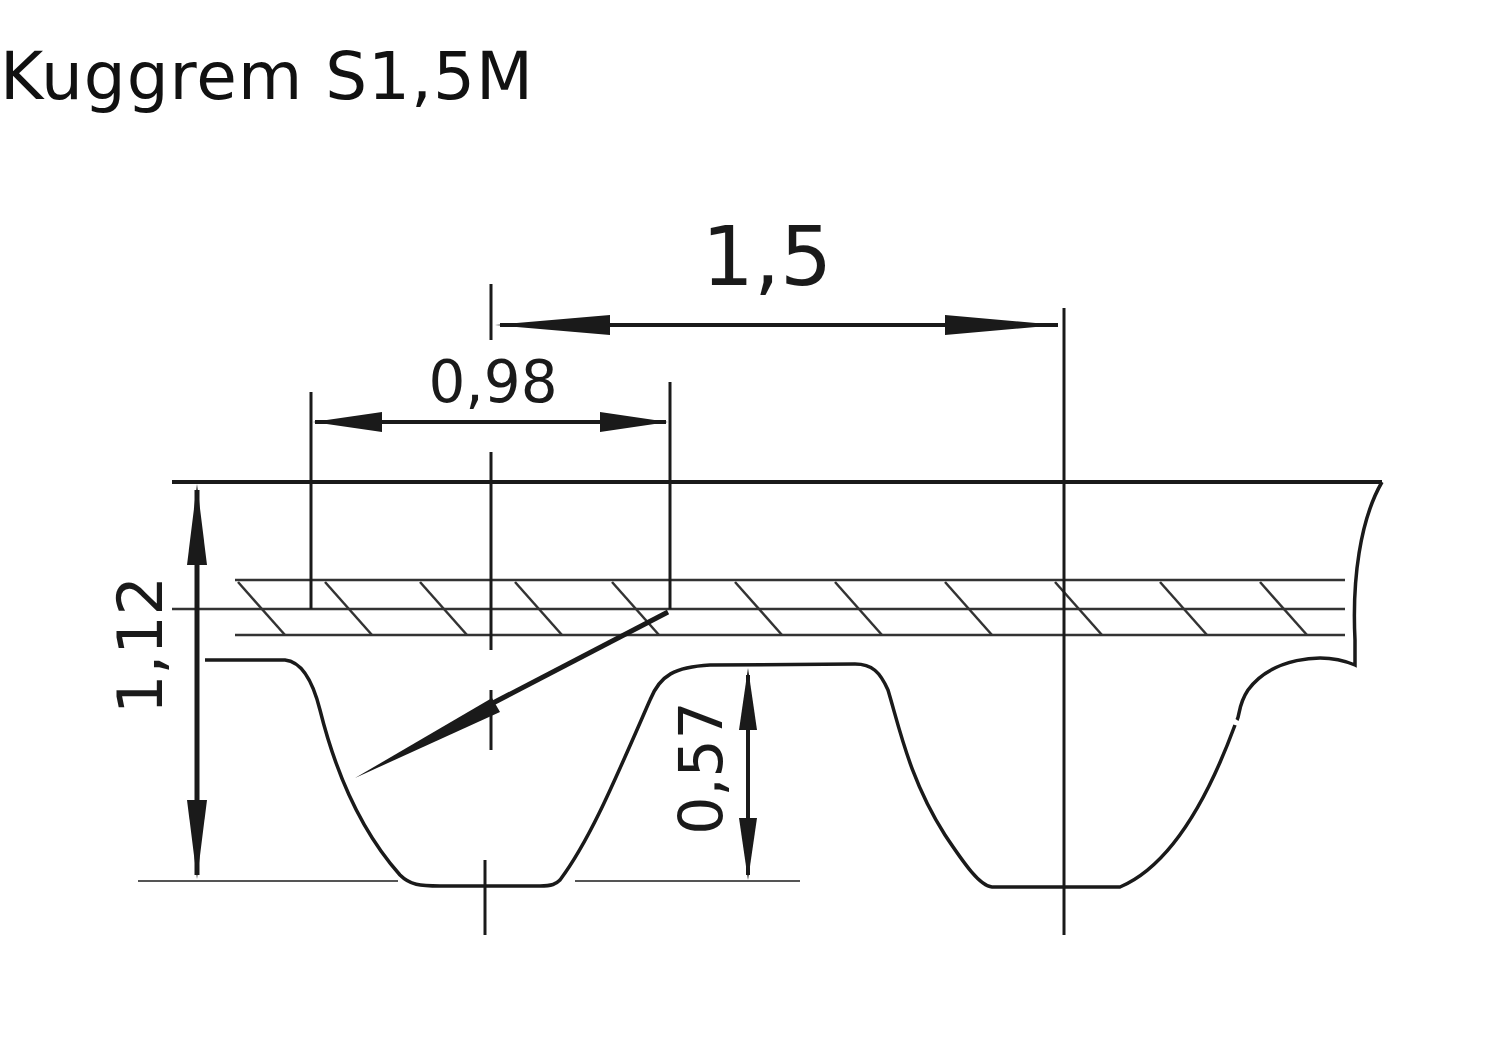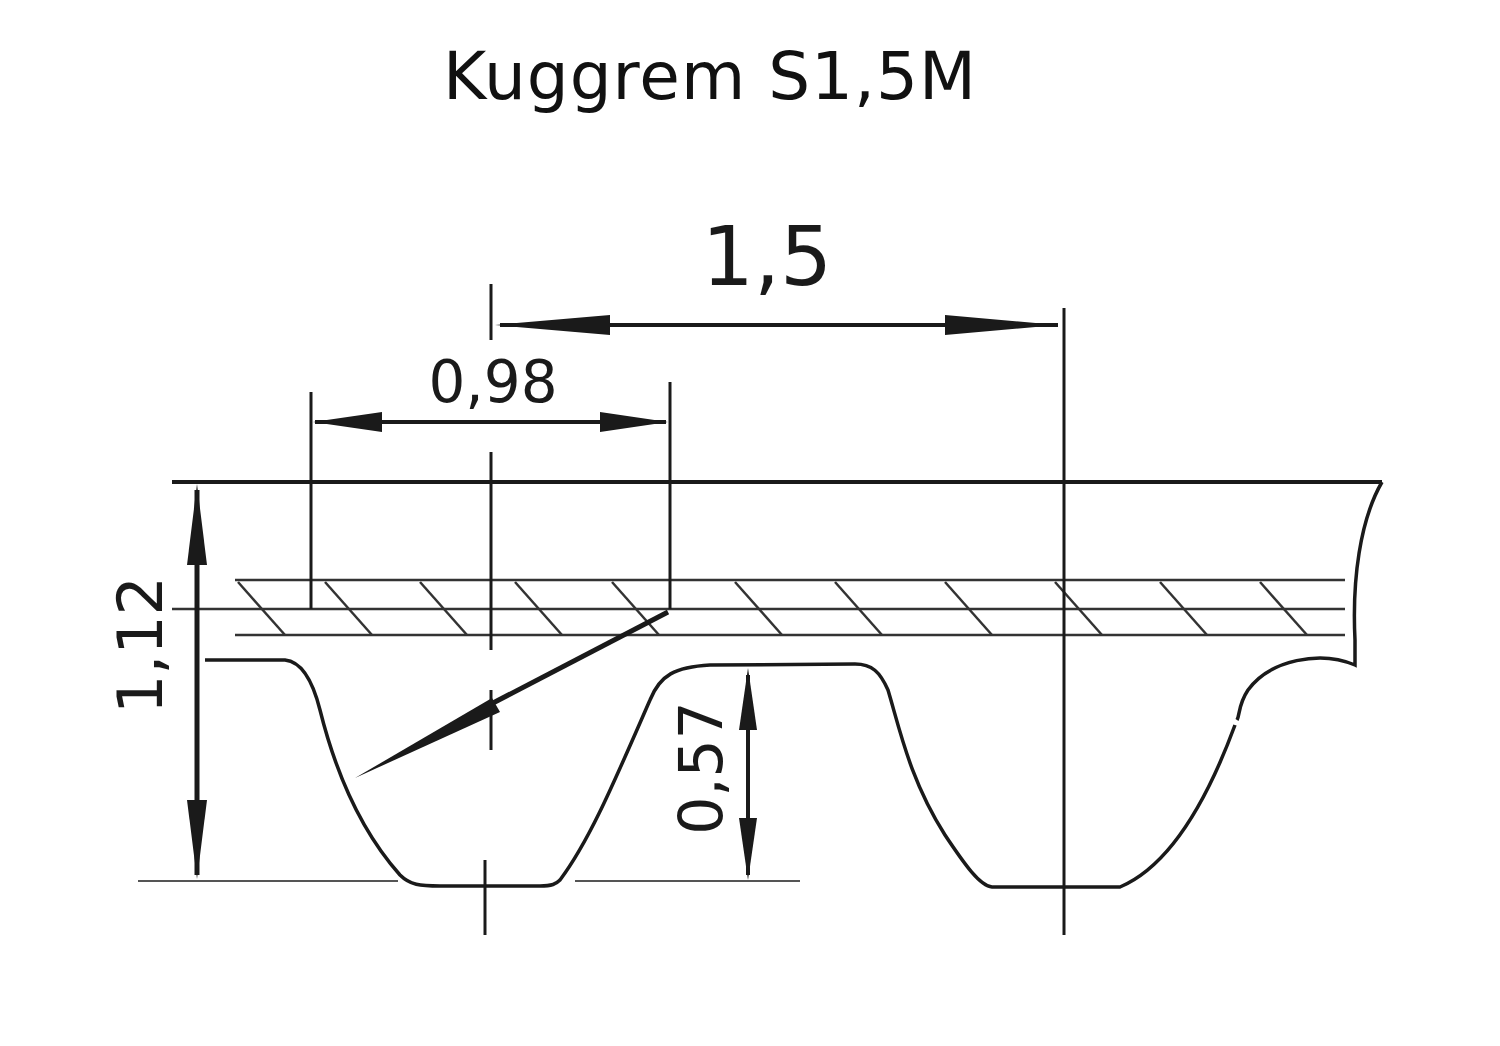--- a/index.html
+++ b/index.html
@@ -1,18 +1,18 @@
 <!DOCTYPE html>
 <html><head>
 <meta charset="utf-8">
 <style>
   html, body { margin: 0; padding: 0; background: #ffffff; }
   body { width: 1500px; height: 1046px; position: relative; overflow: hidden; font-family: "Liberation Sans", sans-serif; }
   .title {
-    position: absolute; left: 0; top: 38px; width: 1420px; text-align: center;
+    position: absolute; left: 0; top: 38px; width: 1420px; 
     font-family: "DejaVu Sans", sans-serif; font-size: 66px; color: #111; letter-spacing: 1px;
   }
   svg { position: absolute; left: 0; top: 0; }
   .dim-text { font-family: "DejaVu Sans", sans-serif; fill: #1a1a1a; }
 </style>
 </head>
 <body>
 
 <div class="title">Kuggrem S1,5M</div>
 

